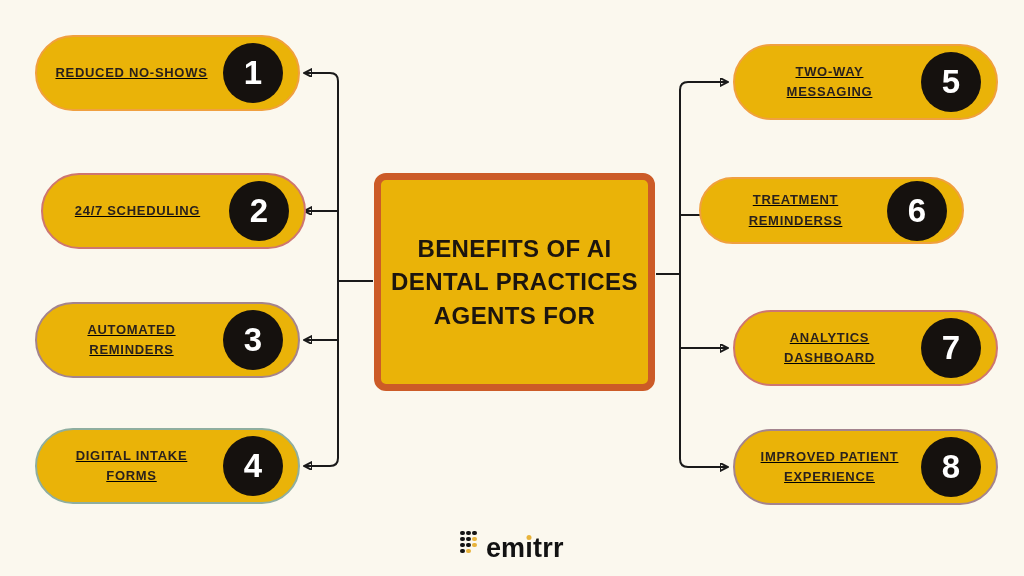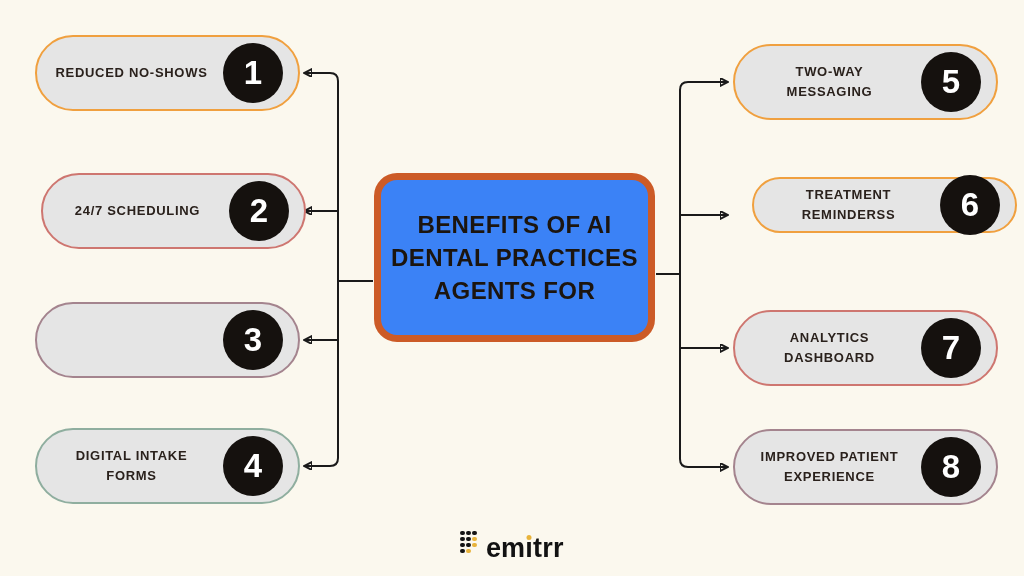--- a/index.html
+++ b/index.html
@@ -9,27 +9,28 @@
     background:#FBF8EE;
     overflow:hidden;
     font-family:"Liberation Sans","DejaVu Sans",sans-serif;
   }
   .connectors{position:absolute;left:0;top:0;z-index:1;}
   .connectors path{stroke:#1A1A1A;stroke-width:2;fill:none;}
 
   .pill{
     position:absolute;
     width:265px;
-    background:#e5e5e5;
+    background:#eab308;
     border:2px solid #F0A03F;
     border-radius:40px;
     box-sizing:border-box;
     display:flex;align-items:center;
     padding:0 88px 0 16px;
     z-index:2;
+    text-decoration:underline;
   }
   .pill-label{
     flex:1;
     text-align:center;
     font-size:13px;font-weight:700;
     letter-spacing:0.7px;
     line-height:1.55;
     color:#2A211C;
     white-space:pre-line;
   }
@@ -40,25 +41,25 @@
     width:60px;height:60px;
     border-radius:50%;
     background:#15110E;
     display:flex;align-items:center;justify-content:center;
     font-size:33px;font-weight:700;color:#FFFFFF;
   }
 
   .center-box{
     position:absolute;
     left:374px;top:173px;
-    width:281px;height:169px;
+    width:281px;height:218px;
     box-sizing:border-box;
-    background:#3b82f6;
+    background:#eab308;
     border:7px solid #CC5B27;
-    border-radius:23px;
+    border-radius:12px;
     display:flex;flex-direction:column;
     align-items:center;justify-content:center;
     z-index:2;
   }
   .center-title-line{
     font-size:24px;font-weight:700;
     color:#1C150F;
     letter-spacing:0.4px;
     line-height:1.38;
     text-align:center;
@@ -117,34 +118,36 @@
 
   <div class="pill" style="left: 35px; top: 35px; height: 76px; border-color: rgb(240, 160, 63);">
     <div class="pill-label">REDUCED NO-SHOWS</div>
     <div class="num-circle">1</div>
   </div>
   <div class="pill" style="left: 41px; top: 173px; height: 76px; border-color: rgb(206, 118, 112);">
     <div class="pill-label">24/7 SCHEDULING</div>
     <div class="num-circle">2</div>
   </div>
   <div class="pill" style="left: 35px; top: 302px; height: 76px; border-color: rgb(164, 132, 142);">
+    <div class="pill-label">AUTOMATED
+REMINDERS</div>
     <div class="num-circle">3</div>
   </div>
   <div class="pill" style="left: 35px; top: 428px; height: 76px; border-color: rgb(143, 174, 159);">
     <div class="pill-label">DIGITAL INTAKE
 FORMS</div>
     <div class="num-circle">4</div>
   </div>
 
   <div class="pill" style="left: 733px; top: 44px; height: 76px; border-color: rgb(240, 160, 63);">
     <div class="pill-label">TWO-WAY
 MESSAGING</div>
     <div class="num-circle">5</div>
   </div>
-  <div class="pill" style="left: 752px; top: 177px; height: 56px; border-color: rgb(240, 160, 63);">
+  <div class="pill" style="left: 699px; top: 177px; height: 67px; border-color: rgb(240, 160, 63);">
     <div class="pill-label">TREATMENT
 REMINDERSS</div>
     <div class="num-circle">6</div>
   </div>
   <div class="pill" style="left: 733px; top: 310px; height: 76px; border-color: rgb(206, 118, 112);">
     <div class="pill-label">ANALYTICS
 DASHBOARD</div>
     <div class="num-circle">7</div>
   </div>
   <div class="pill" style="left: 733px; top: 429px; height: 76px; border-color: rgb(164, 132, 142);">

